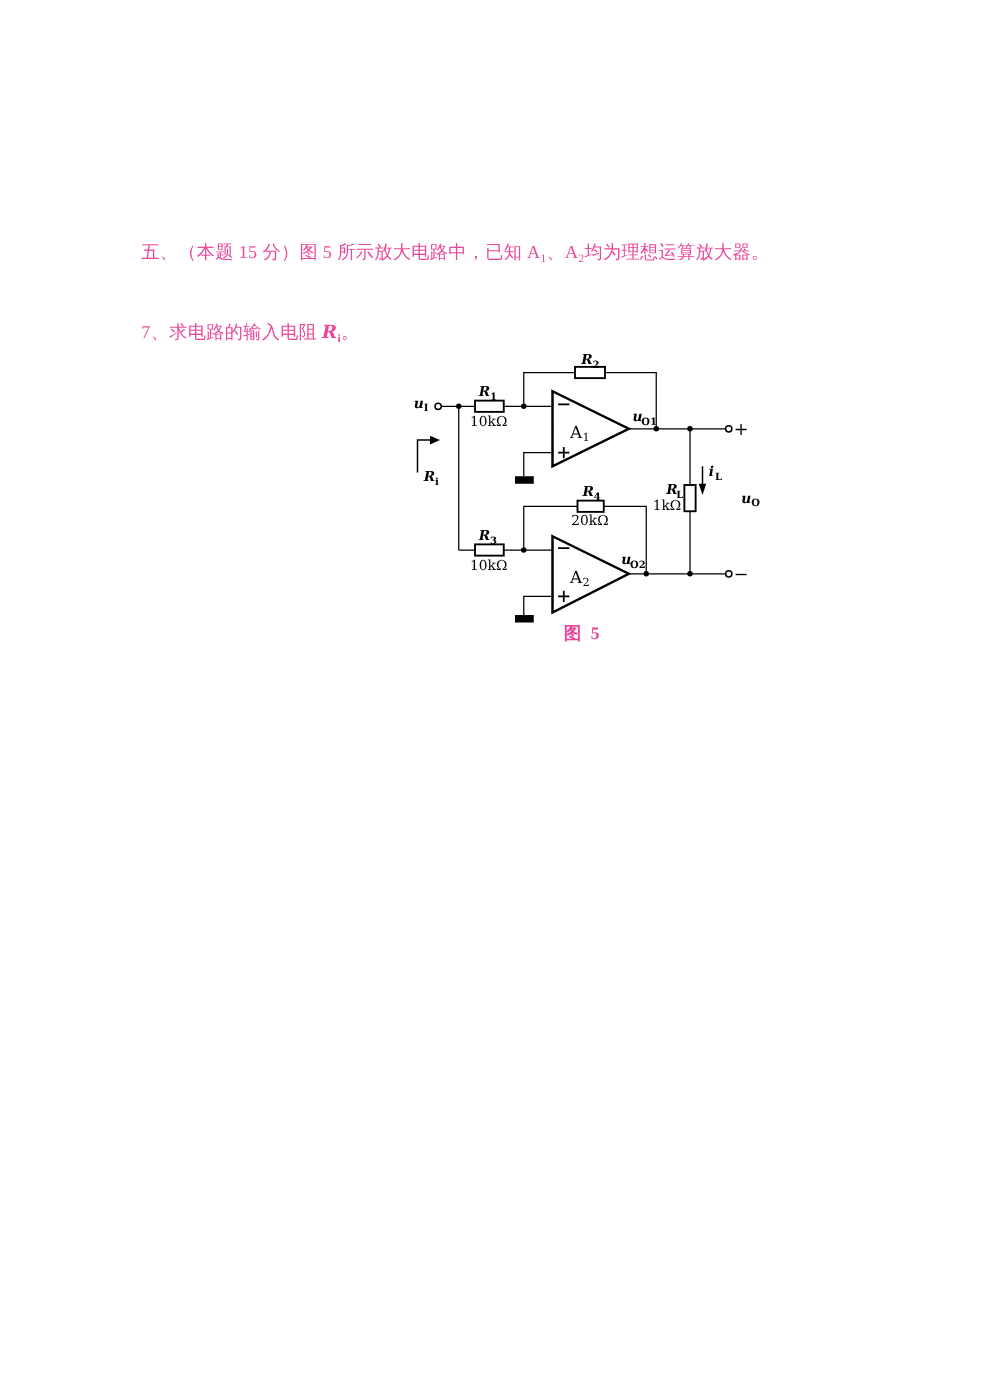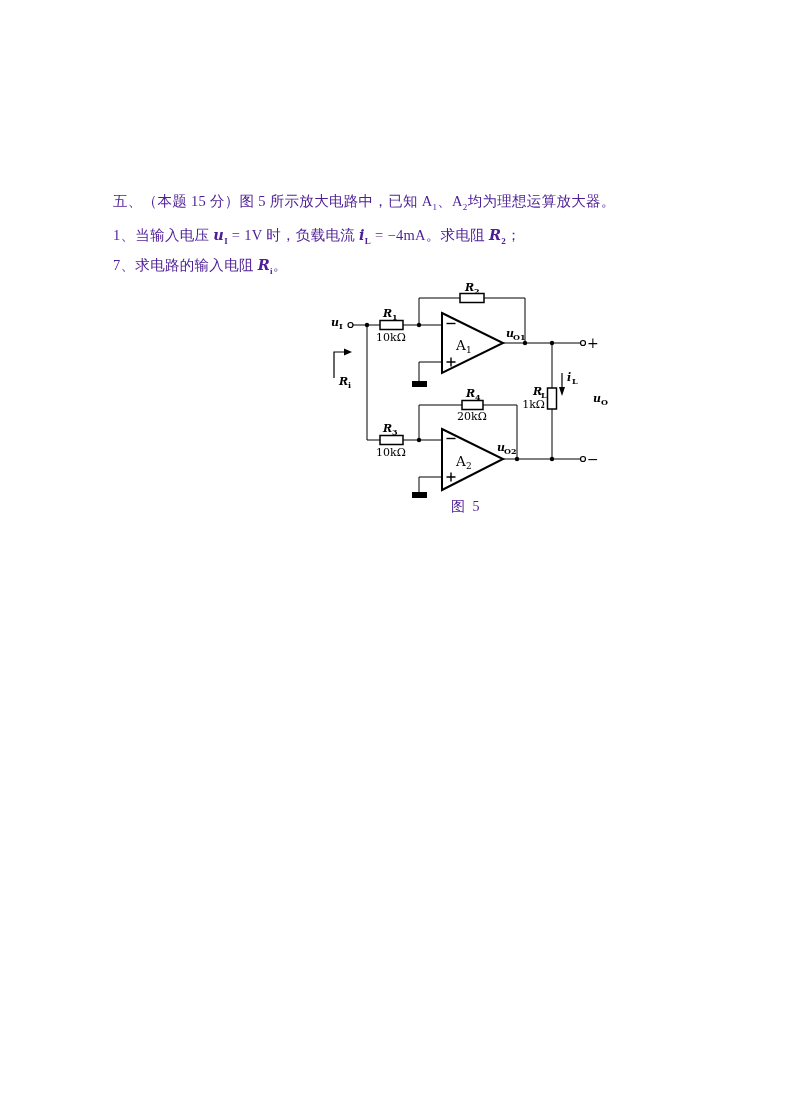--- a/index.html
+++ b/index.html
@@ -1,50 +1,49 @@
 <!DOCTYPE html>
 <html><head>
 <meta charset="utf-8">
 <style>
   html,body { margin:0; padding:0; background:#fff; }
   .page {
     position:relative; width:790px; height:1119px; background:#ffffff;
-    font-family:"Liberation Serif","DejaVu Serif",serif; color:#4c1d95;
+    font-family:"Liberation Serif","DejaVu Serif",serif; color:#ec4899;
     overflow:hidden;
   }
   .pline {
     position:absolute; left:113px; font-size:14.5px; white-space:nowrap;
     letter-spacing:0.3px;
   }
   .var { font-family:"DejaVu Serif",serif; font-style:italic; font-weight:bold; }
   sub.vsub { font-size:9px; font-weight:bold; font-style:normal; }
   sub.num { font-size:9px; }
   .caption {
-    position:absolute; left:451px; top:498px; font-size:14px; font-weight:normal;
+    position:absolute; left:451px; top:498px; font-size:14px; font-weight:bold;
     letter-spacing:2px;
   }
   svg.circuit { position:absolute; left:325px; top:275px; }
   svg text {
     font-family:"DejaVu Serif","Liberation Serif",serif; fill:#000;
   }
   text.lbl  { font-size:11px; font-style:italic; font-weight:bold; }
   text.lsub { font-size:8px;  font-weight:bold; }
   text.val  { font-size:11px; }
   text.big  { font-size:13.5px; }
   text.bigsub { font-size:9px; }
   text.term { font-size:14px; }
 </style>
 </head>
 <body>
 
 <div class="page">
 
   <div class="pline" style="top:192px"><span>五、（本题 15 分）图 5 所示放大电路中，已知 A</span><sub class="num">1</sub><span>、A</span><sub class="num">2</sub><span>均为理想运算放大器。</span></div>
 
-  <div class="pline" style="top:226px"><span>1、当输入电压 </span><span class="var">u</span><sub class="vsub">I</sub><span> = 1V 时，负载电流 </span><span class="var">i</span><sub class="vsub">L</sub><span> = −4mA。求电阻 </span><span class="var">R</span><sub class="vsub">2</sub><span>；</span></div>
 
   <div class="pline" style="top:256px"><span>7、求电路的输入电阻 </span><span class="var">R</span><sub class="vsub">i</sub><span>。</span></div>
 
   <svg class="circuit" width="295" height="245" viewBox="0 0 295 245">
 
     <g stroke="#000" stroke-width="1" fill="none">
       <path d="M27,50 H117"></path>
       <path d="M42,50 V165"></path>
       <path d="M42,165 H117"></path>
       <path d="M94,50 V23 H200 V68"></path>

